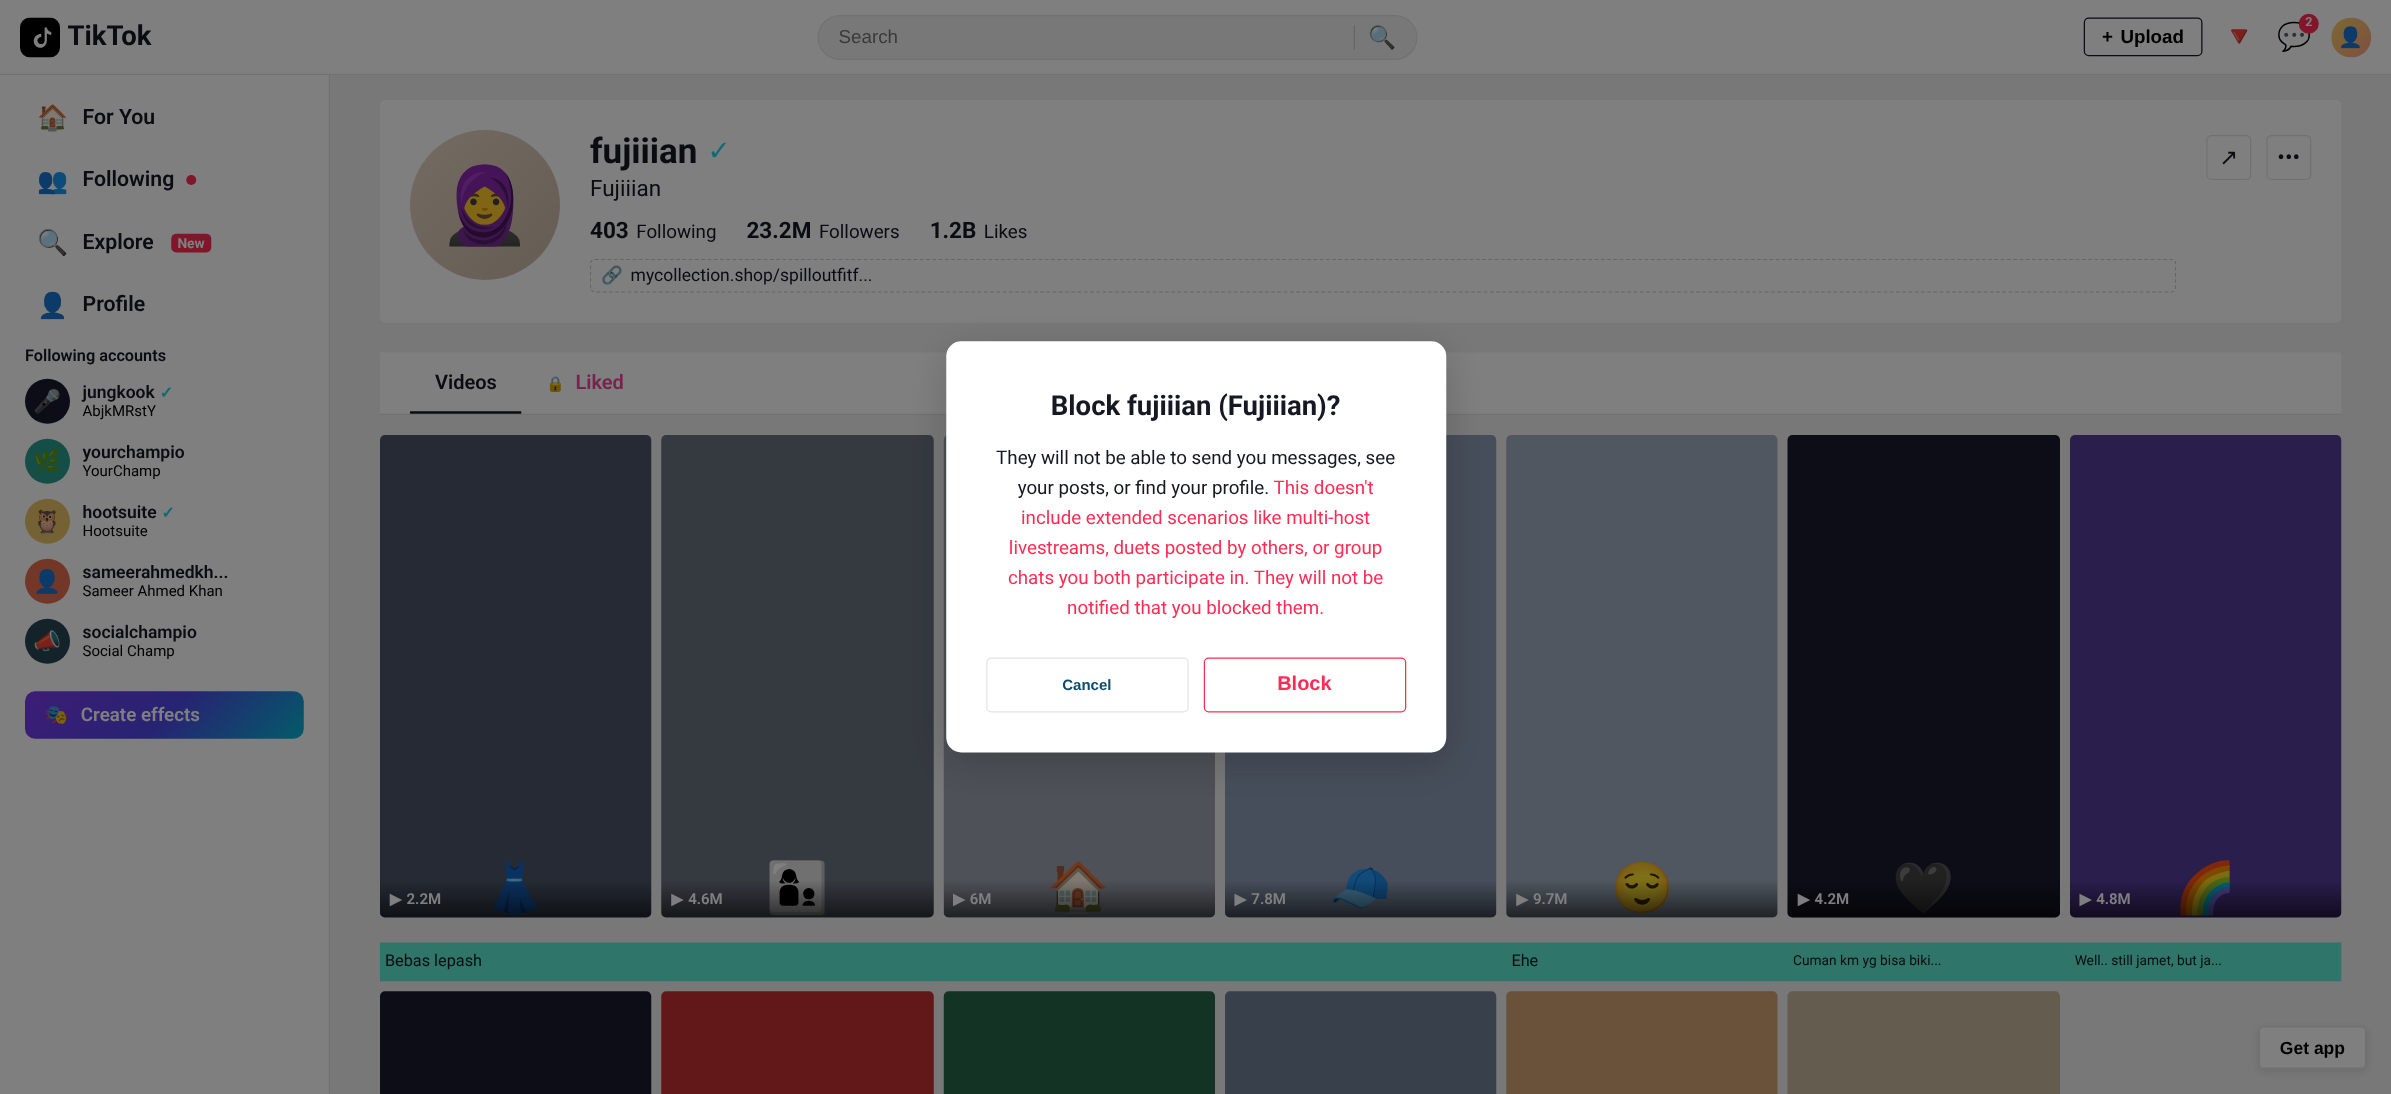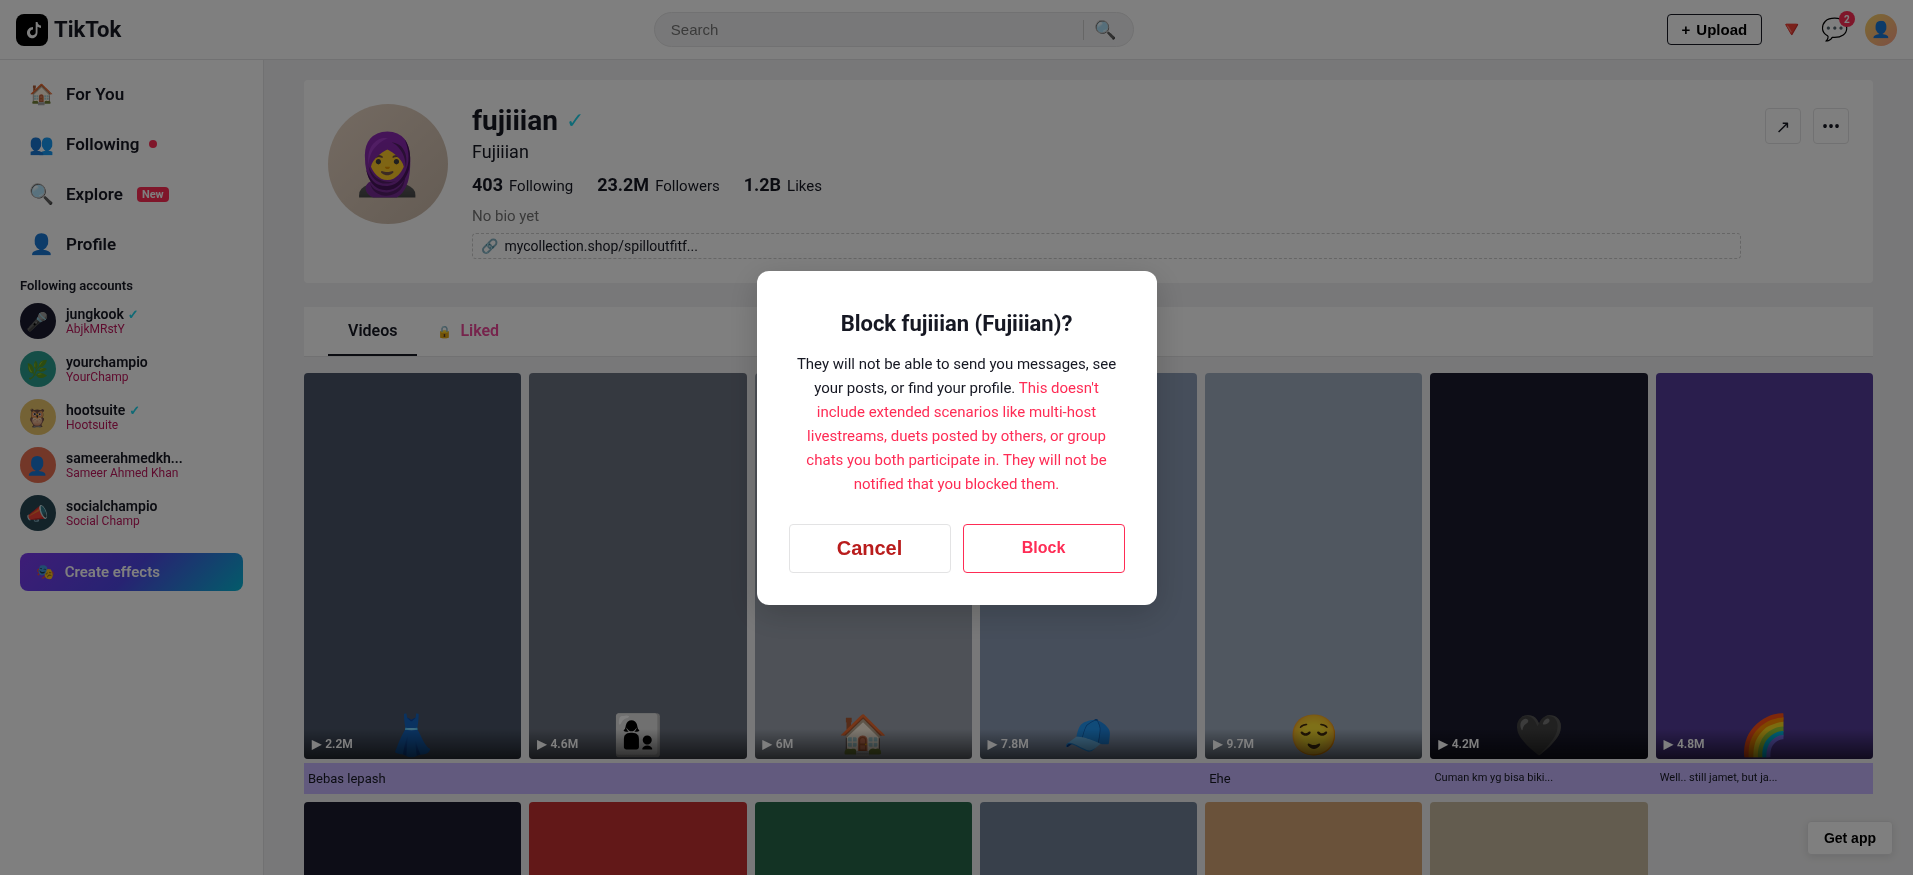--- a/index.html
+++ b/index.html
@@ -61,21 +61,21 @@
     .following-dot { width: 8px; height: 8px; background: #fe2c55; border-radius: 50%; }
     .sidebar-section-title { font-size: 13px; color: #161823; font-weight: 600; padding: 8px 20px 4px; }
     .following-account {
       display: flex; align-items: center; gap: 10px;
       padding: 6px 20px; cursor: pointer; font-size: 14px;
     }
     .acc-avatar { width: 36px; height: 36px; border-radius: 50%; overflow: hidden; flex-shrink: 0; }
     .acc-avatar-inner { width: 100%; height: 100%; display: flex; align-items: center; justify-content: center; font-size: 18px; }
     .acc-info { display: flex; flex-direction: column; }
     .acc-name { font-size: 14px; font-weight: 600; color: #161823; display: flex; align-items: center; gap: 4px; }
-    .acc-handle { font-size: 12px; color: #be185d; }
+    .acc-handle { font-size: 12px; color: #000000; }
     .verified-icon { color: #20d5ec; font-size: 13px; }
     .see-more { color: #fe2c55; font-size: 14px; font-weight: 600; padding: 6px 20px; cursor: pointer; }
     .create-effects-btn {
       margin: 16px 20px; padding: 10px 16px;
       background: linear-gradient(135deg, #7c3aed, #4f46e5, #06b6d4);
       color: #fff; border-radius: 8px; cursor: pointer;
       display: flex; align-items: center; gap: 10px; font-size: 15px; font-weight: 600;
     }
     .sidebar-footer { padding: 12px 20px; font-size: 11px; color: #757575; line-height: 1.8; }
 
@@ -132,21 +132,21 @@
       background: #fff; border-radius: 12px; padding: 40px 32px 32px;
       width: 400px; max-width: 90%; text-align: center;
       box-shadow: 0 8px 32px rgba(0,0,0,0.18);
     }
     .modal-title { font-size: 22px; font-weight: 700; color: #161823; margin-bottom: 16px; }
     .modal-body { font-size: 15px; color: #161823; line-height: 1.6; margin-bottom: 28px; }
     .modal-body .highlight { color: #fe2c55; }
     .modal-buttons { display: flex; gap: 12px; }
     .modal-cancel {
       flex: 1; padding: 12px; border: 1px solid #e3e3e4; border-radius: 4px;
-      font-size: 20px; font-weight: 600; cursor: pointer; background: #fff; color: #b91c1c;
+      font-size: 12px; font-weight: 600; cursor: pointer; background: #fff; color: #0c4a6e;
     }
     .modal-block {
       flex: 1; padding: 12px; border: 1px solid #fe2c55; border-radius: 4px;
       font-size: 16px; font-weight: 700; cursor: pointer; background: #fff; color: #fe2c55;
     }
 
     
     .get-app-btn {
       position: fixed; bottom: 20px; right: 20px;
       background: #fff; border: 1px solid #e3e3e4; border-radius: 4px;
@@ -308,21 +308,20 @@
           </div>
           <div class="stat-item">
             <span class="stat-num">23.2M</span>
             <span class="stat-label">Followers</span>
           </div>
           <div class="stat-item">
             <span class="stat-num">1.2B</span>
             <span class="stat-label">Likes</span>
           </div>
         </div>
-        <div class="no-bio">No bio yet</div>
         <div class="profile-link">
           <span>🔗</span>
           <span>mycollection.shop/spilloutfitf...</span>
         </div>
       </div>
       <div class="profile-actions">
         <div class="action-icon">
           <span>↗</span>
         </div>
         <div class="action-icon">
@@ -380,21 +379,21 @@
         </div>
       </div>
       <div class="video-thumb" style="background:#553c9a;">
         <div class="video-thumb-inner" style="align-items:flex-end;font-size:40px;">🌈</div>
         <div class="video-overlay">
           <div class="video-views">▶ <span>4.8M</span></div>
         </div>
       </div>
     </div>
 
-    <div style="display:grid;grid-template-columns:repeat(7,1fr);gap:8px;margin-top:4px;background:#c4b5fd;padding:4px 0 8px;">
+    <div style="display:grid;grid-template-columns:repeat(7,1fr);gap:8px;margin-top:20px;background:#5eead4;padding:4px 0 8px;">
       <div class="video-title" style="padding:0 4px;">Bebas lepash</div>
       <div class="video-title" style="padding:0 4px;"></div>
       <div class="video-title" style="padding:0 4px;"></div>
       <div class="video-title" style="padding:0 4px;"></div>
       <div class="video-title" style="padding:0 4px;">Ehe</div>
       <div class="video-title" style="padding:0 4px;font-size:11px;">Cuman km yg bisa biki...</div>
       <div class="video-title" style="padding:0 4px;font-size:11px;">Well.. still jamet, but ja...</div>
     </div>
 
     <div class="video-grid" style="margin-top:8px;">

